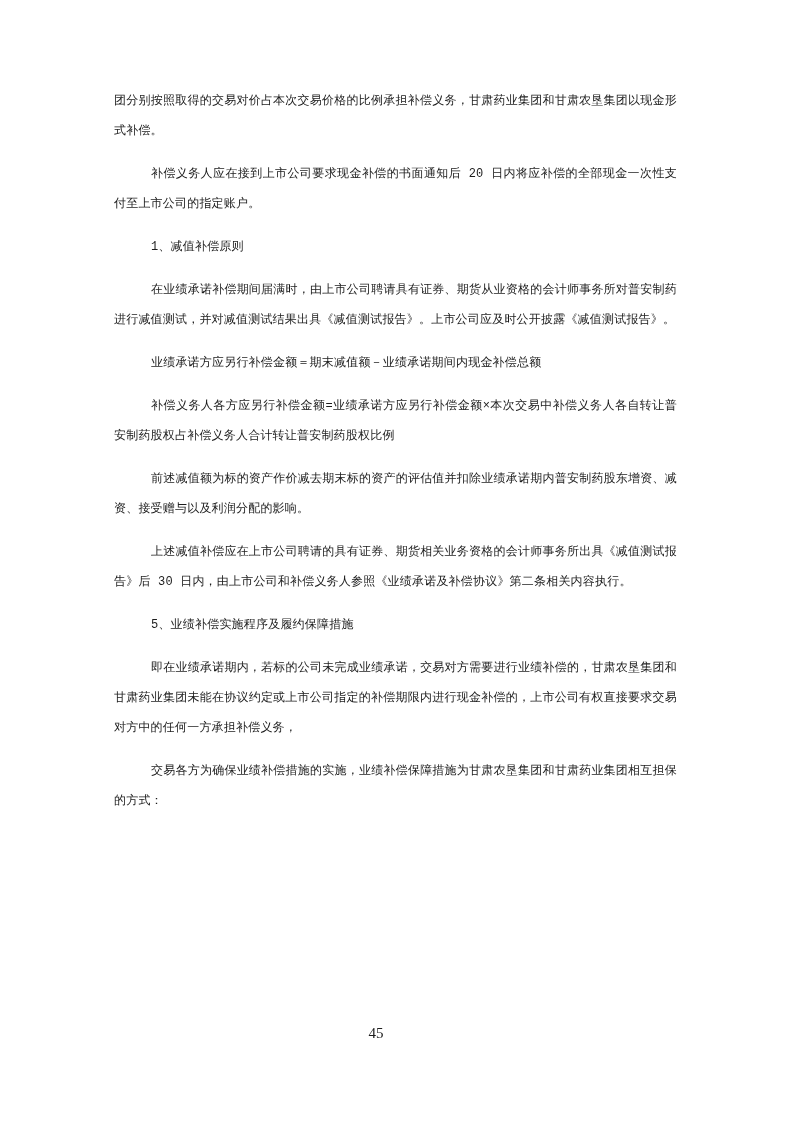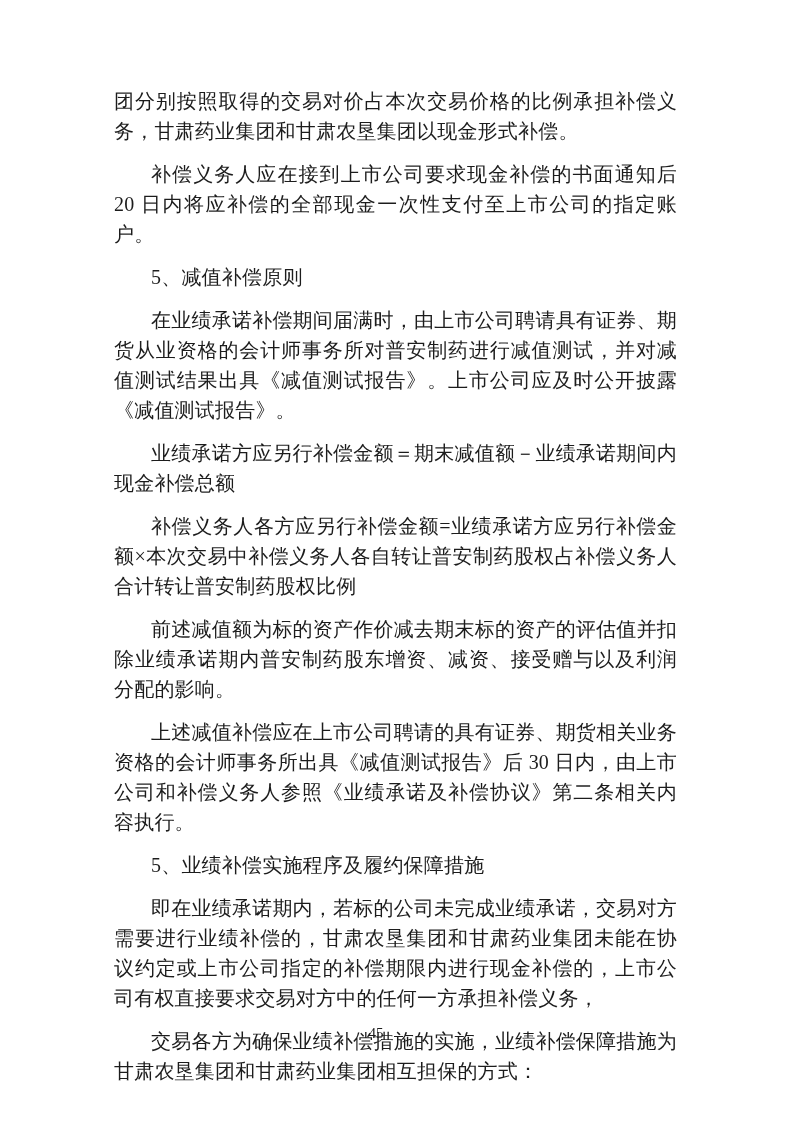--- a/index.html
+++ b/index.html
@@ -12,22 +12,22 @@
     width: 793px;
     height: 1122px;
     background: #ffffff;
     overflow: hidden;
   }
   .content {
     position: absolute;
     left: 114px;
     top: 86px;
     width: 563px;
-    font-family: Liberation Serif, serif;
-    font-size: 20px;
+    font-family: Liberation Mono, monospace;
+    font-size: 12px;
     line-height: 30px;
     color: #1c1c1c;
     text-align: justify;
     letter-spacing: 0.2px;
   }
   .content p {
     margin: 0 0 13px 0;
   }
   .content p.indent {
     text-indent: 37px;
@@ -47,21 +47,21 @@
     color: #1c1c1c;
   }
 </style>
 </head>
 <body>
 
 <div class="page">
   <div class="content">
       <p class="body">团分别按照取得的交易对价占本次交易价格的比例承担补偿义务，甘肃药业集团和甘肃农垦集团以现金形式补偿。</p>
       <p class="body indent">补偿义务人应在接到上市公司要求现金补偿的书面通知后 20 日内将应补偿的全部现金一次性支付至上市公司的指定账户。</p>
-      <p class="heading indent">5、减值补偿原则</p>
+      <p class="heading indent">1、减值补偿原则</p>
       <p class="body indent">在业绩承诺补偿期间届满时，由上市公司聘请具有证券、期货从业资格的会计师事务所对普安制药进行减值测试，并对减值测试结果出具《减值测试报告》。上市公司应及时公开披露《减值测试报告》。</p>
       <p class="body indent">业绩承诺方应另行补偿金额＝期末减值额－业绩承诺期间内现金补偿总额</p>
       <p class="body indent">补偿义务人各方应另行补偿金额=业绩承诺方应另行补偿金额×本次交易中补偿义务人各自转让普安制药股权占补偿义务人合计转让普安制药股权比例</p>
       <p class="body indent">前述减值额为标的资产作价减去期末标的资产的评估值并扣除业绩承诺期内普安制药股东增资、减资、接受赠与以及利润分配的影响。</p>
       <p class="body indent">上述减值补偿应在上市公司聘请的具有证券、期货相关业务资格的会计师事务所出具《减值测试报告》后 30 日内，由上市公司和补偿义务人参照《业绩承诺及补偿协议》第二条相关内容执行。</p>
       <p class="heading indent">5、业绩补偿实施程序及履约保障措施</p>
       <p class="body indent">即在业绩承诺期内，若标的公司未完成业绩承诺，交易对方需要进行业绩补偿的，甘肃农垦集团和甘肃药业集团未能在协议约定或上市公司指定的补偿期限内进行现金补偿的，上市公司有权直接要求交易对方中的任何一方承担补偿义务，</p>
       <p class="body indent">交易各方为确保业绩补偿措施的实施，业绩补偿保障措施为甘肃农垦集团和甘肃药业集团相互担保的方式：</p>
     </div>
   <div class="footer">

